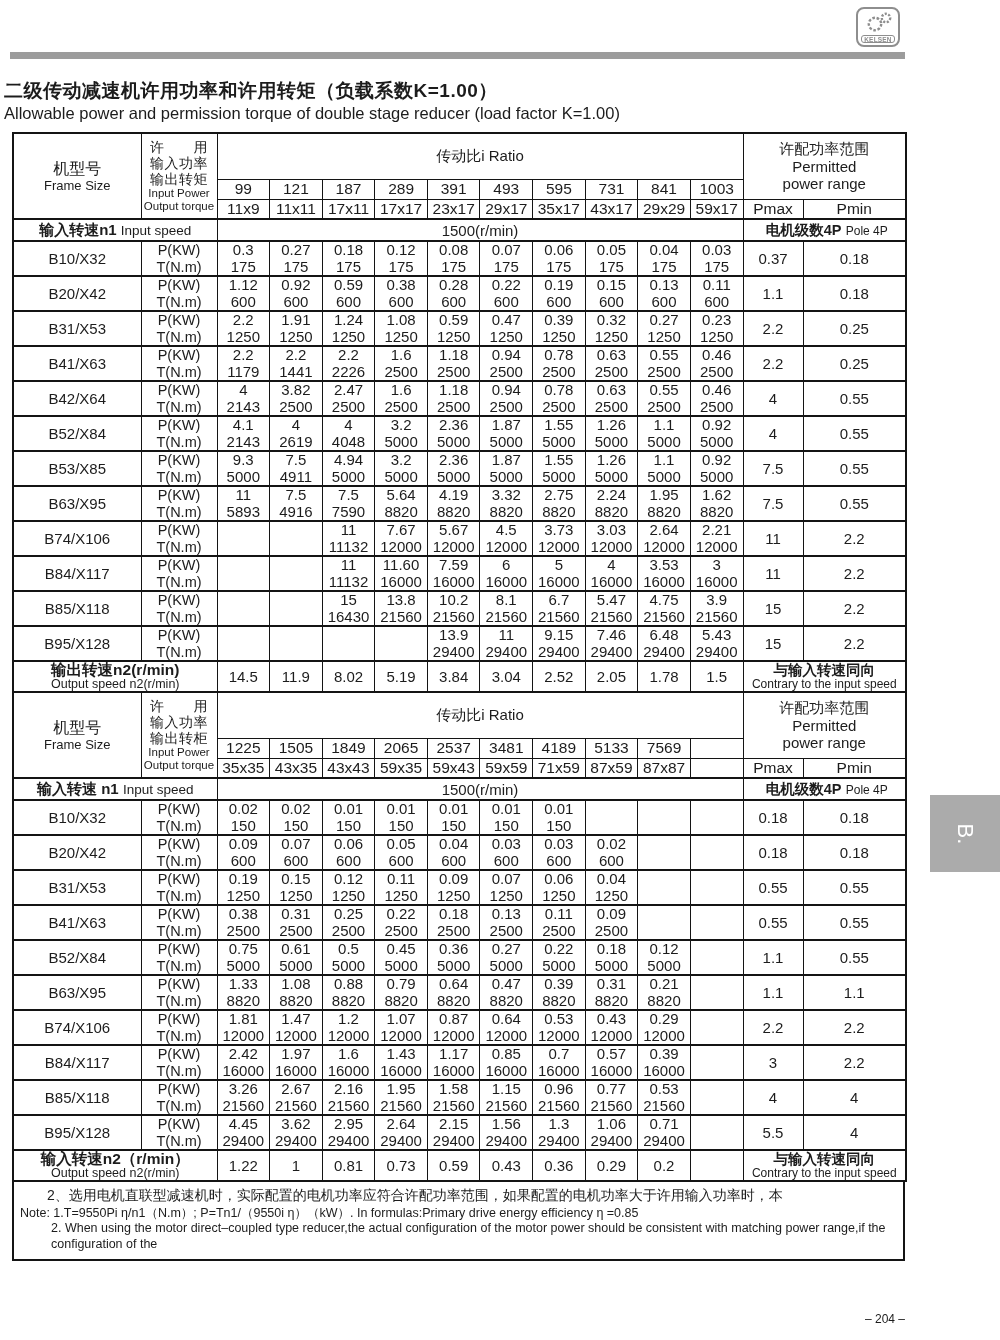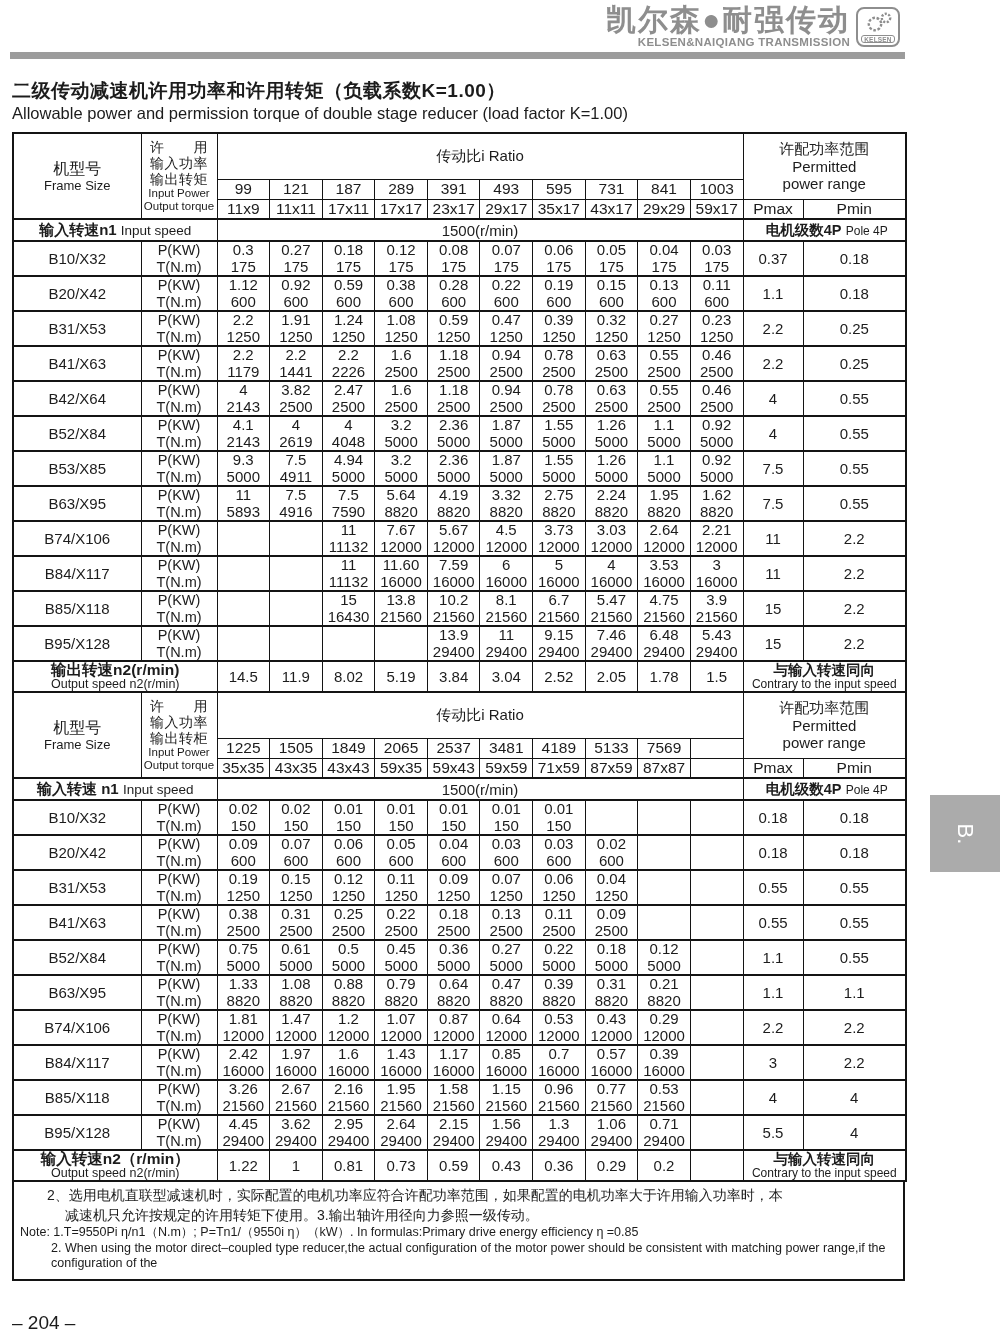--- a/index.html
+++ b/index.html
@@ -12,21 +12,21 @@
   
   .logo-block{position:absolute;top:4px;right:150px;text-align:right;color:var(--logo_gray)}
   .logo-cn{font-size:30px;font-weight:bold;letter-spacing:2px;line-height:32px}
   .logo-en{font-size:11.5px;font-weight:bold;letter-spacing:.3px;line-height:13px}
   .badge{position:absolute;top:7px;right:100px;width:44px;height:40px;border:2.5px solid var(--logo_gray);border-radius:8px;display:flex;flex-direction:column;align-items:center;justify-content:flex-end;padding-bottom:2px}
   .badge svg{position:absolute;top:2px;left:6px}
   .badge-label{font-size:6.5px;font-weight:bold;color:var(--logo_gray);letter-spacing:.2px;border:1px solid var(--logo_gray);border-radius:3px;padding:0 2px;line-height:7px;height:8px}
   .hdr-bar{position:absolute;left:10px;top:52px;width:895px;height:7px;background:var(--bar_gray)}
 
   
-  .title-block{position:absolute;left:12px;top:79px;width:900px}
+  .title-block{position:absolute;left:4px;top:79px;width:900px}
   .title-cn{font-size:19px;font-weight:bold;letter-spacing:.5px;line-height:24px}
   .title-en{font-size:16.5px;line-height:21px}
 
   
   .tblwrap{position:absolute;left:12px;top:132px;width:893px}
   table.pt{border-collapse:collapse;table-layout:fixed;width:893px;border:2px solid var(--border);background:#fff}
   table.pt + table.pt, .notes{margin-top:-2px}
   table.pt td{border:1px solid var(--border);text-align:center;vertical-align:middle;padding:0;overflow:hidden;font-size:15px;color:var(--ink)}
   tr.hA{height:46px}
   .frameH .fh-cn{font-size:16px;line-height:19px}
@@ -60,31 +60,27 @@
   .notes{border:2px solid var(--border);background:#fff;padding:4px 6px 7px 6px}
   .note-cn{font-size:14px;line-height:19.5px}
   .note-en{font-size:12.5px;line-height:15.5px}
   .ind-cn-1{padding-left:27px}
   .ind-cn-2{padding-left:45px}
   .ind-en-1,.ind-en-2,.ind-en-3{padding-left:31px}
 
   
   .side-tab{position:absolute;right:0;top:795px;width:70px;height:77px;background:var(--tab_gray);display:flex;align-items:center;justify-content:center}
   .side-tab span{color:#fff;font-size:22px;transform:rotate(90deg);display:block}
-  .page-num{position:absolute;left:12px;top:1312px;width:893px;text-align:left;font-size:19px}
+  .page-num{position:absolute;left:12px;top:1312px;width:893px;text-align:right;font-size:12px}
 </style>
 </head>
 <body>
 
 <div class="page">
 
-  <div class="logo-block">
-    <div class="logo-cn">凯尔森●耐强传动</div>
-    <div class="logo-en">KELSEN&amp;NAIQIANG TRANSMISSION</div>
-  </div>
   <div class="badge">
     <svg width="32" height="24" viewBox="0 0 32 24">
       <g fill="none" stroke="#8e8e8e" stroke-width="2.4">
         <circle cx="11" cy="13" r="6.2" stroke-dasharray="2.6 1.7"></circle>
         <circle cx="22" cy="7" r="4.2" stroke-dasharray="2.1 1.5"></circle>
       </g>
     </svg>
     <div class="badge-label">KELSEN</div>
   </div>
   <div class="hdr-bar"></div>
@@ -1348,21 +1344,20 @@
             <td class="outV"></td>
             <td colspan="2" class="dirC">
               <div class="dir-cn">与输入转速同向</div>
               <div class="dir-en">Contrary to the input speed</div>
             </td>
           </tr>
         </tbody>
       </table>
     <div class="notes">
         <div class="note-cn ind-cn-1">2、选用电机直联型减速机时，实际配置的电机功率应符合许配功率范围，如果配置的电机功率大于许用输入功率时，本</div>
-        <div class="note-cn ind-cn-2">减速机只允许按规定的许用转矩下使用。3.输出轴许用径向力参照一级传动。</div>
         <div class="note-en ind-en-0">Note: 1.T=9550Pi η/n1（N.m）; P=Tn1/（9550i η）（kW）. In formulas:Primary drive energy efficiency  η =0.85</div>
         <div class="note-en ind-en-1">2. When using the motor direct–coupled type reducer,the actual configuration of the motor power should be consistent with matching power range,if the configuration of the</div>
       </div>
   </div>
 
   <div class="side-tab">
     <span>B.</span>
   </div>
 
   <div class="page-num">– 204 –</div>

